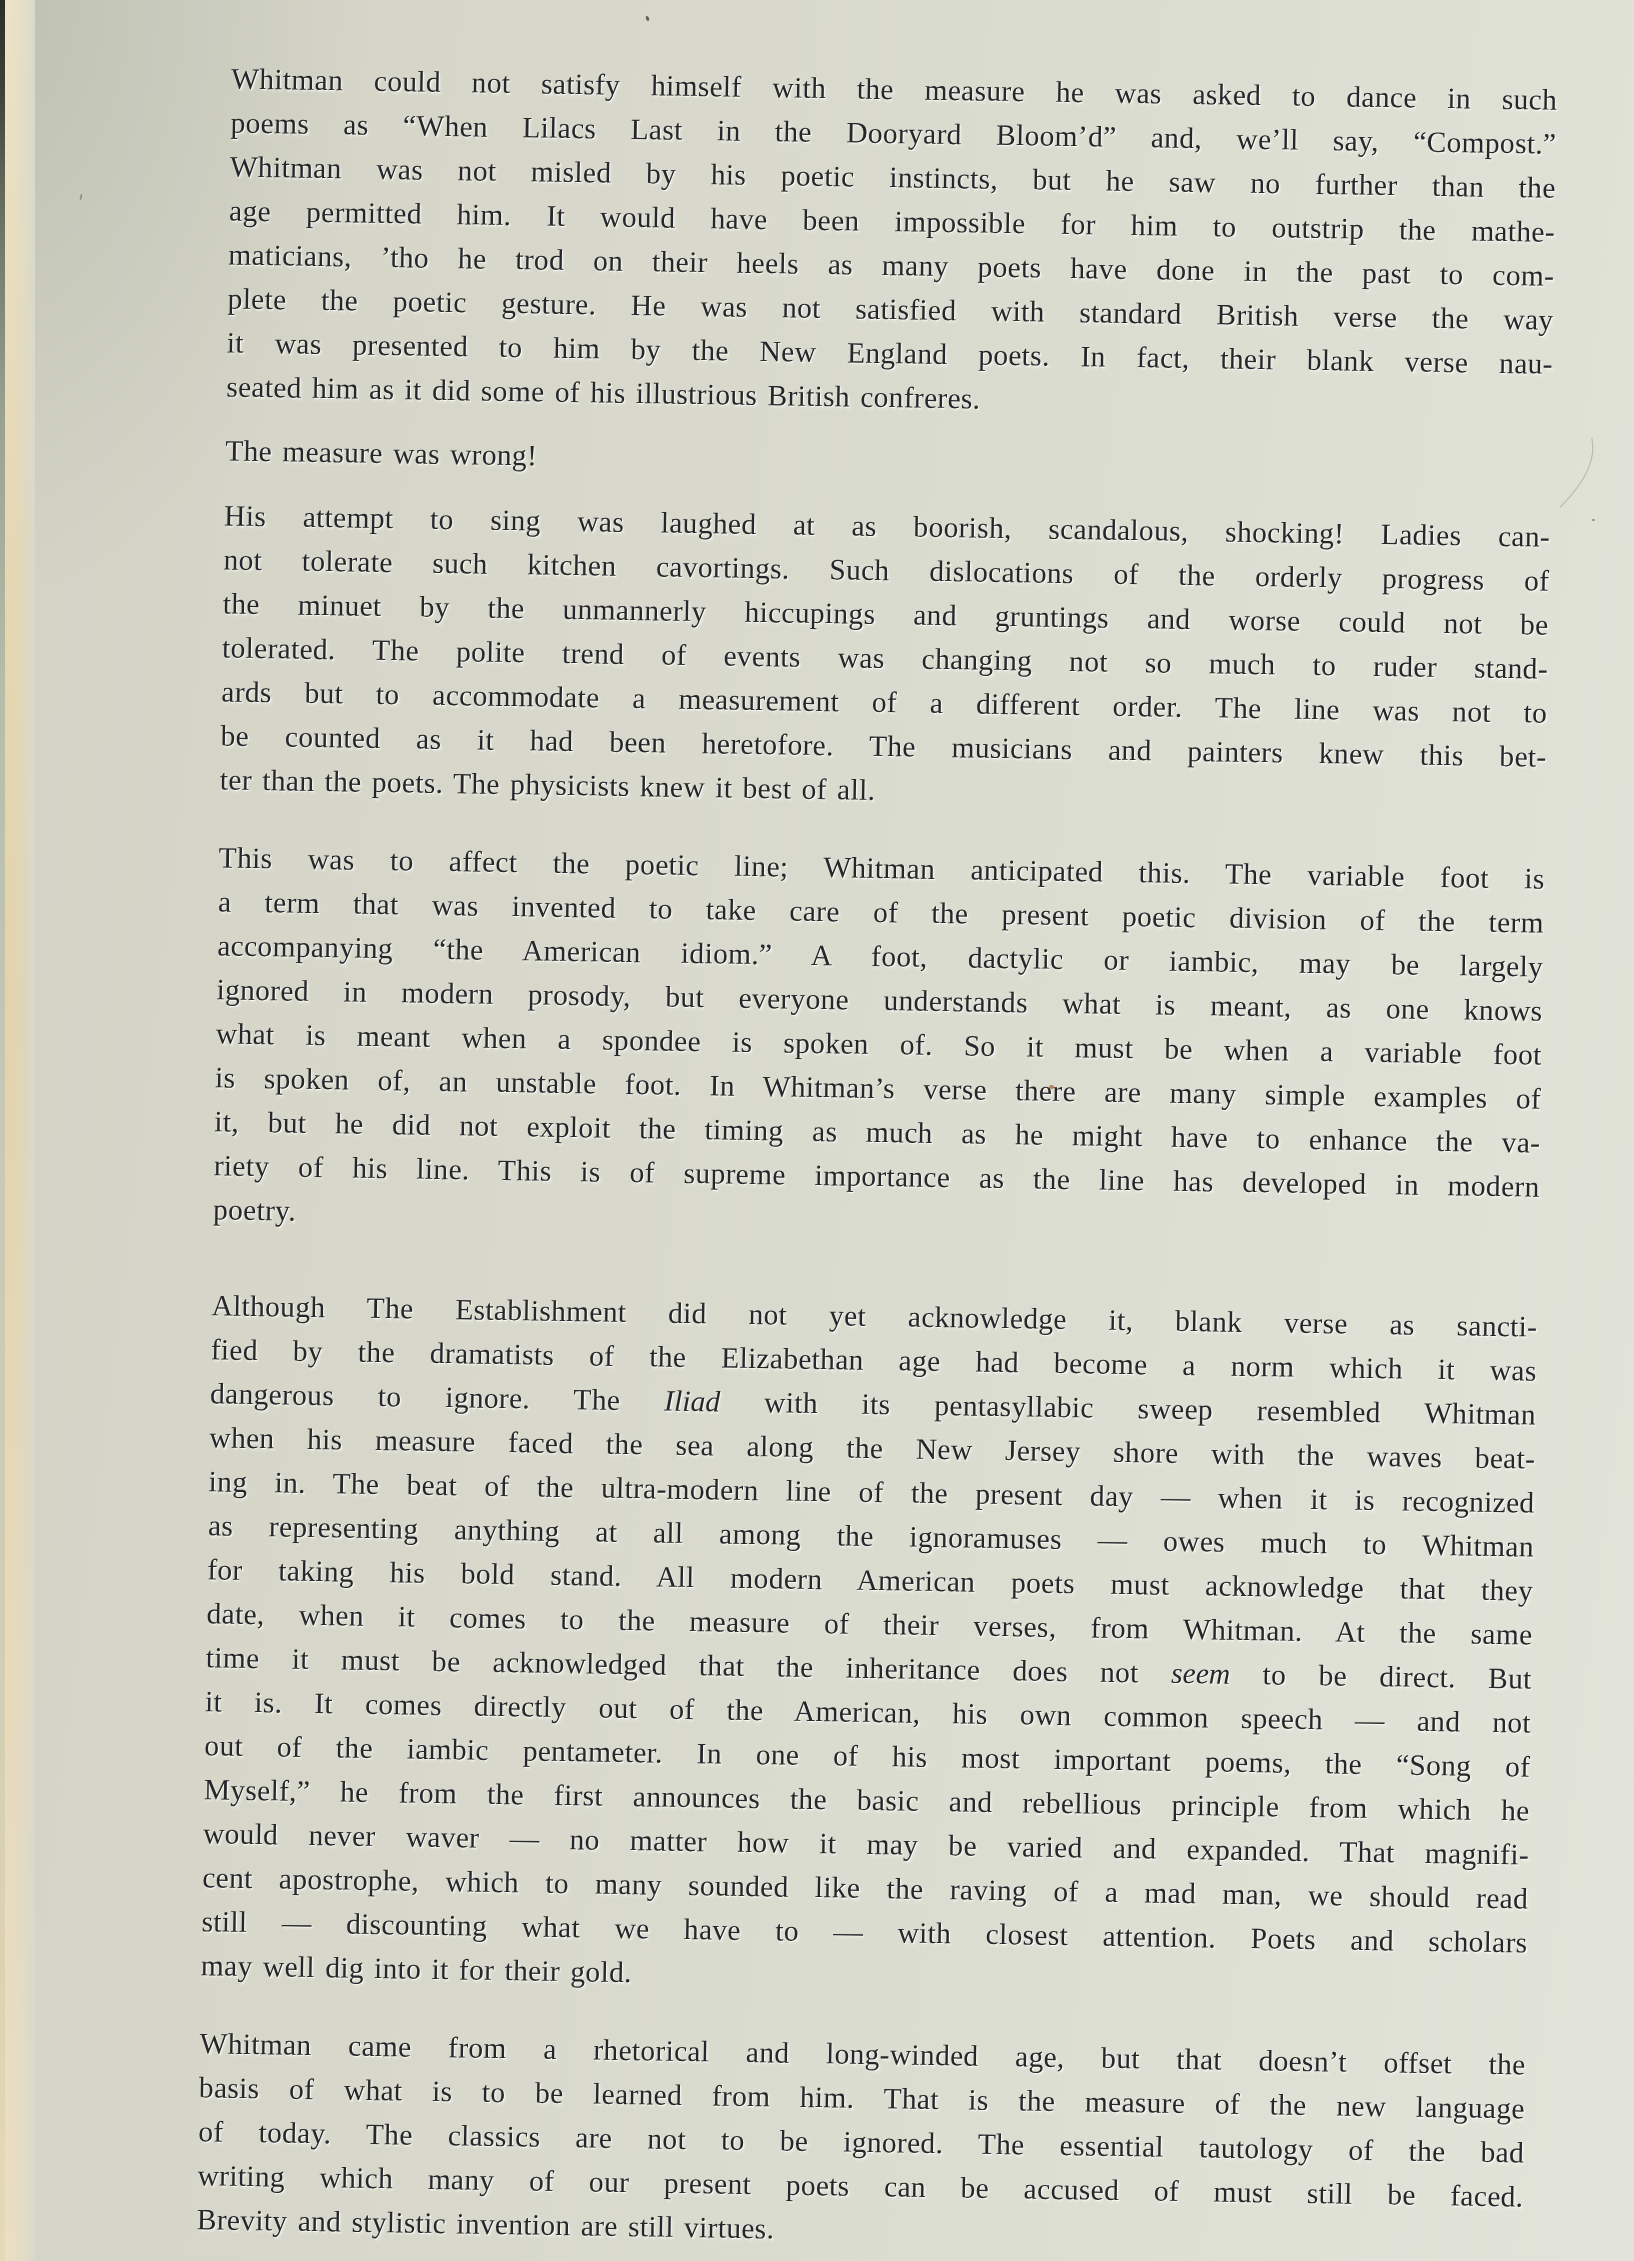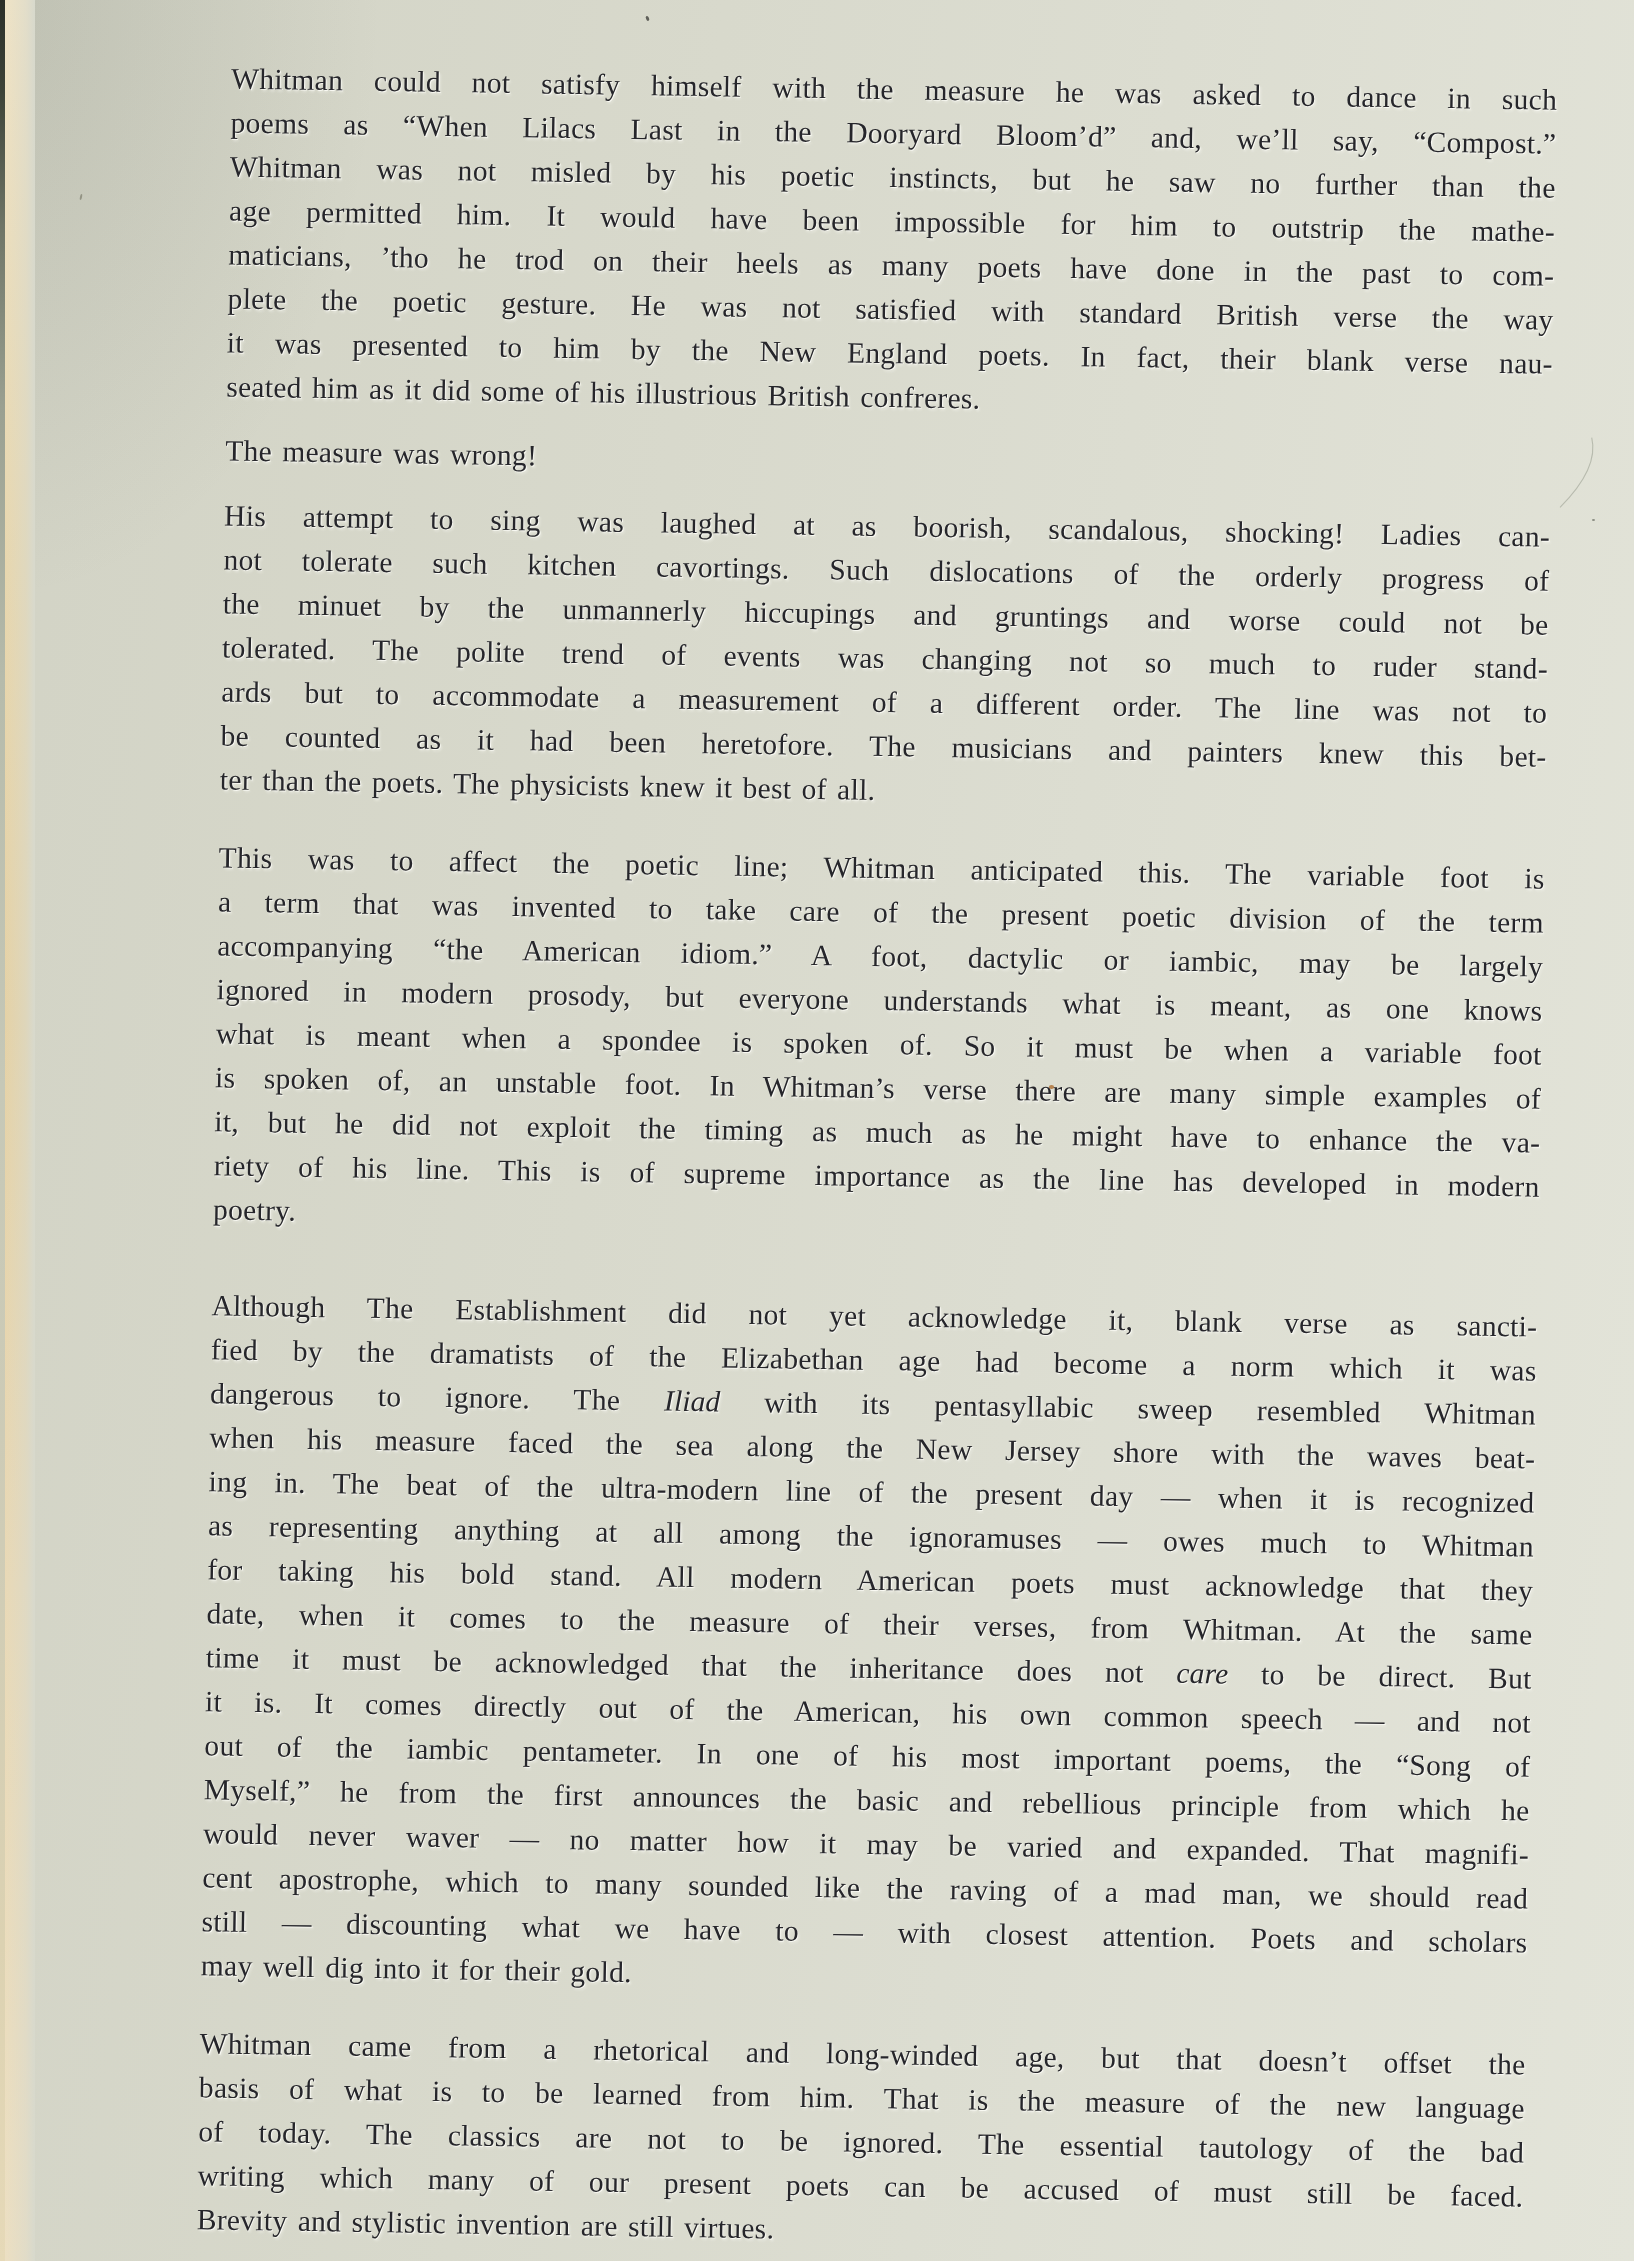--- a/index.html
+++ b/index.html
@@ -131,21 +131,21 @@
     </div>
     <div class="paragraph">
       <div class="line">Although The Establishment did not yet acknowledge it, blank verse as sancti-</div>
       <div class="line">fied by the dramatists of the Elizabethan age had become a norm which it was</div>
       <div class="line">dangerous to ignore. The <i>Iliad</i> with its pentasyllabic sweep resembled Whitman</div>
       <div class="line">when his measure faced the sea along the New Jersey shore with the waves beat-</div>
       <div class="line">ing in. The beat of the ultra-modern line of the present day — when it is recognized</div>
       <div class="line">as representing anything at all among the ignoramuses — owes much to Whitman</div>
       <div class="line">for taking his bold stand. All modern American poets must acknowledge that they</div>
       <div class="line">date, when it comes to the measure of their verses, from Whitman. At the same</div>
-      <div class="line">time it must be acknowledged that the inheritance does not <i>care</i> to be direct. But</div>
+      <div class="line">time it must be acknowledged that the inheritance does not <i>seem</i> to be direct. But</div>
       <div class="line">it is. It comes directly out of the American, his own common speech — and not</div>
       <div class="line">out of the iambic pentameter. In one of his most important poems, the “Song of</div>
       <div class="line">Myself,” he from the first announces the basic and rebellious principle from which he</div>
       <div class="line">would never waver — no matter how it may be varied and expanded. That magnifi-</div>
       <div class="line">cent apostrophe, which to many sounded like the raving of a mad man, we should read</div>
       <div class="line">still — discounting what we have to — with closest attention. Poets and scholars</div>
       <div class="line last">may well dig into it for their gold.</div>
     </div>
     <div class="paragraph">
       <div class="line">Whitman came from a rhetorical and long-winded age, but that doesn’t offset the</div>

